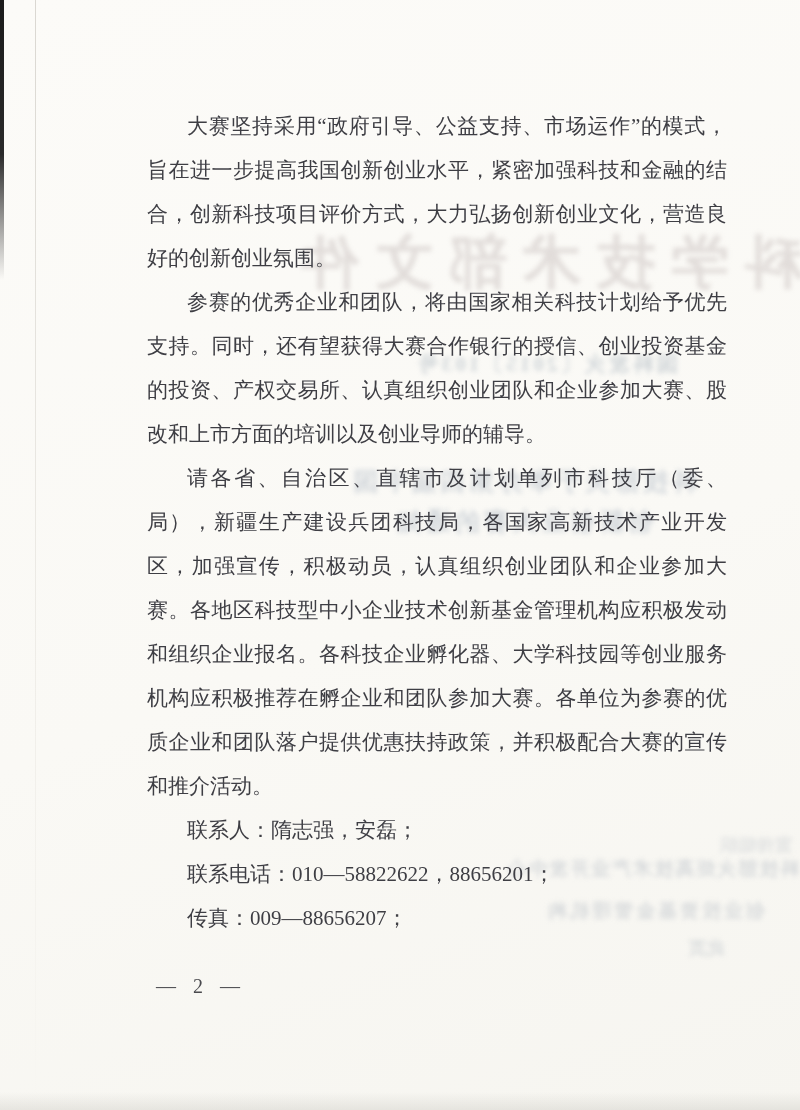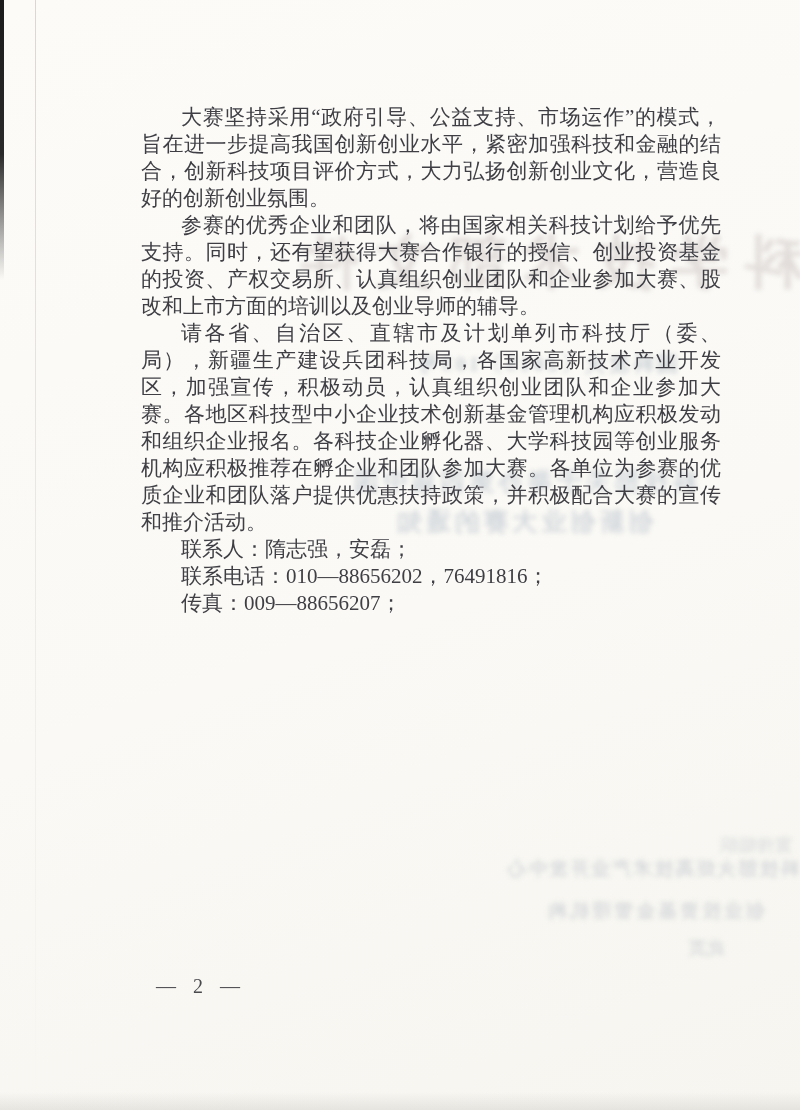--- a/index.html
+++ b/index.html
@@ -71,24 +71,24 @@
     white-space: normal;
   }
   .bleed-frag-1 { top: 856px; left: 505px; font-size: 19px; letter-spacing: 2px; color: #ccd0d4; opacity: .75; }
   .bleed-frag-2 { top: 898px; left: 545px; font-size: 19px; letter-spacing: 3px; color: #ccd0d4; opacity: .7; }
   .bleed-frag-3 { top: 936px; left: 688px; font-size: 18px; color: #ced2d5; opacity: .7; }
   .bleed-side   { top: 828px; left: 702px; font-size: 18px; color: #d0d3d6; opacity: .6; width: 90px; white-space: normal; line-height: 34px; }
 
   
   .content {
     position: absolute;
-    left: 141px; top: 104px;
+    left: 147px; top: 104px;
     width: 580px;
     font-size: 21px;
-    line-height: 27px;
+    line-height: 44px;
     color: #3e3e44;
     text-align: justify;
     text-justify: inter-character;
   }
   .content p {
     margin: 0;
     text-indent: 40px;
   }
   .page-number {
     position: absolute;
@@ -115,20 +115,20 @@
   <div class="bleed bleed-frag-1">科技部火炬高技术产业开发中心</div>
   <div class="bleed bleed-frag-2">创业投资基金管理机构</div>
   <div class="bleed bleed-frag-3">此页</div>
   <div class="bleed bleed-side">宣传组织</div>
 
   <div class="content">
     <p>大赛坚持采用“政府引导、公益支持、市场运作”的模式，旨在进一步提高我国创新创业水平，紧密加强科技和金融的结合，创新科技项目评价方式，大力弘扬创新创业文化，营造良好的创新创业氛围。</p>
     <p>参赛的优秀企业和团队，将由国家相关科技计划给予优先支持。同时，还有望获得大赛合作银行的授信、创业投资基金的投资、产权交易所、认真组织创业团队和企业参加大赛、股改和上市方面的培训以及创业导师的辅导。</p>
     <p>请各省、自治区、直辖市及计划单列市科技厅（委、局），新疆生产建设兵团科技局，各国家高新技术产业开发区，加强宣传，积极动员，认真组织创业团队和企业参加大赛。各地区科技型中小企业技术创新基金管理机构应积极发动和组织企业报名。各科技企业孵化器、大学科技园等创业服务机构应积极推荐在孵企业和团队参加大赛。各单位为参赛的优质企业和团队落户提供优惠扶持政策，并积极配合大赛的宣传和推介活动。</p>
     <p>联系人：隋志强，安磊；</p>
-    <p>联系电话：010—88656202，76491816；</p>
+    <p>联系电话：010—58822622，88656201；</p>
     <p>传真：009—88656207；</p>
   </div>
 
   <div class="page-number">— 2 —</div>
 
   <div class="scan-bottom-shade"></div>
 </div>
 
 </body></html>

